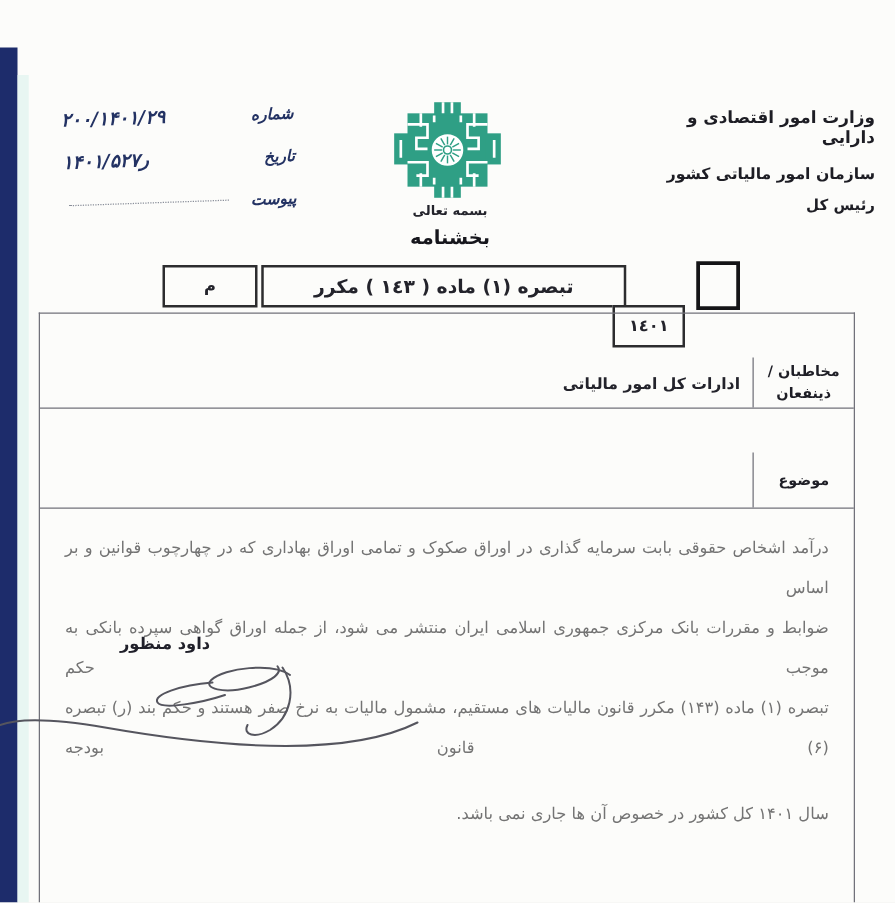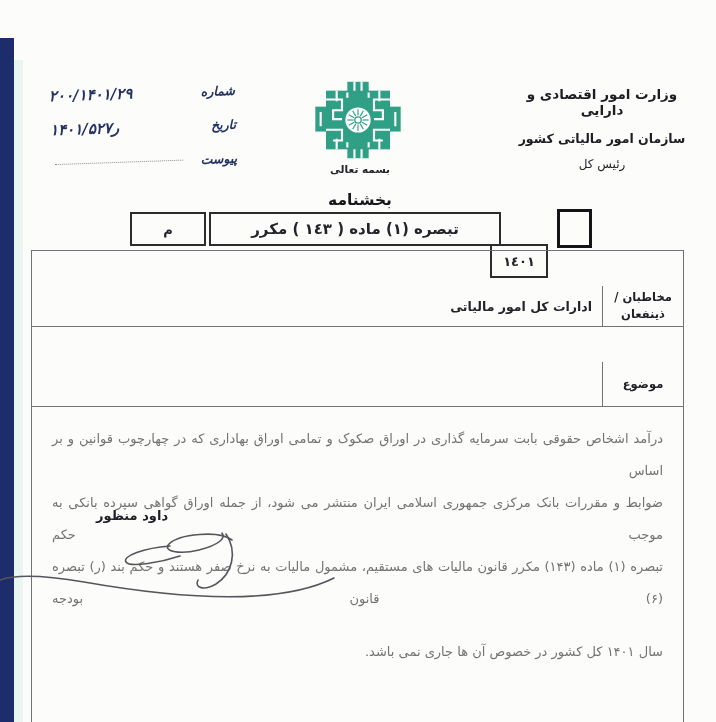--- a/index.html
+++ b/index.html
@@ -14,29 +14,29 @@
   .spine-glow { position:absolute; left:14px; top:60px; width:9px; height:662px; background:#e2f4f0; opacity:.8; }
 
   
   .meta { position:absolute; left:50px; top:76px; width:186px; transform:rotate(-2deg); color:#233263; }
   .meta-row { display:flex; flex-direction:row-reverse; justify-content:space-between; align-items:center; height:34px; }
   .meta-label { font-size:12.5px; font-weight:bold; font-style:italic; }
   .meta-value { font-size:15px; font-weight:bold; font-style:italic; letter-spacing:1px; direction:ltr; }
   .dotline { width:128px; border-bottom:1.5px dotted #8a8f9a; height:1px; margin-left:4px; }
 
   
-  .letterhead { position:absolute; right:16px; top:86px; width:196px; text-align:center; color:#1d1d24; }
+  .letterhead { position:absolute; right:16px; top:86px; width:196px; text-align:right; color:#1d1d24; }
   .lh1 { font-size:13.5px; font-weight:bold; margin-bottom:13px; letter-spacing:.5px; }
   .lh2 { font-size:12.5px; font-weight:bold; margin-bottom:11px; }
-  .lh3 { font-size:12px; font-weight:normal; }
+  .lh3 { font-size:12px; font-weight:bold; }
 
   
   .logo { position:absolute; left:312px; top:80px; }
   .bismillah { position:absolute; left:260px; top:163px; width:200px; text-align:center; font-size:10.5px; font-weight:bold; color:#23232b; }
-  .doc-type  { position:absolute; left:260px; top:191px; width:200px; text-align:center; font-size:15.5px; font-weight:bold; color:#16161c; }
+  .doc-type  { position:absolute; left:260px; top:181px; width:200px; text-align:center; font-size:15.5px; font-weight:bold; color:#16161c; }
 
   
   .cls-box { position:absolute; top:212px; height:34px; border:2px solid #2c2c2e; display:flex; align-items:center; justify-content:center; font-weight:bold; font-size:13px; background:#fcfcfa; }
   .cls-cat  { left:130px; width:76px; }
   .cls-ref  { left:209px; width:292px; font-size:15px; }
   .cls-year { left:490px; width:58px; direction:ltr;margin-top:32px; }
   .cls-stamp { position:absolute; left:557px; top:209px; width:35px; height:39px; border:3.5px solid #141416; background:#fcfcfa; }
 
   
   .main-table { position:absolute; left:31px; top:250px; width:653px; height:472px; border:1px solid #71717a; border-bottom:none; direction:rtl; }

